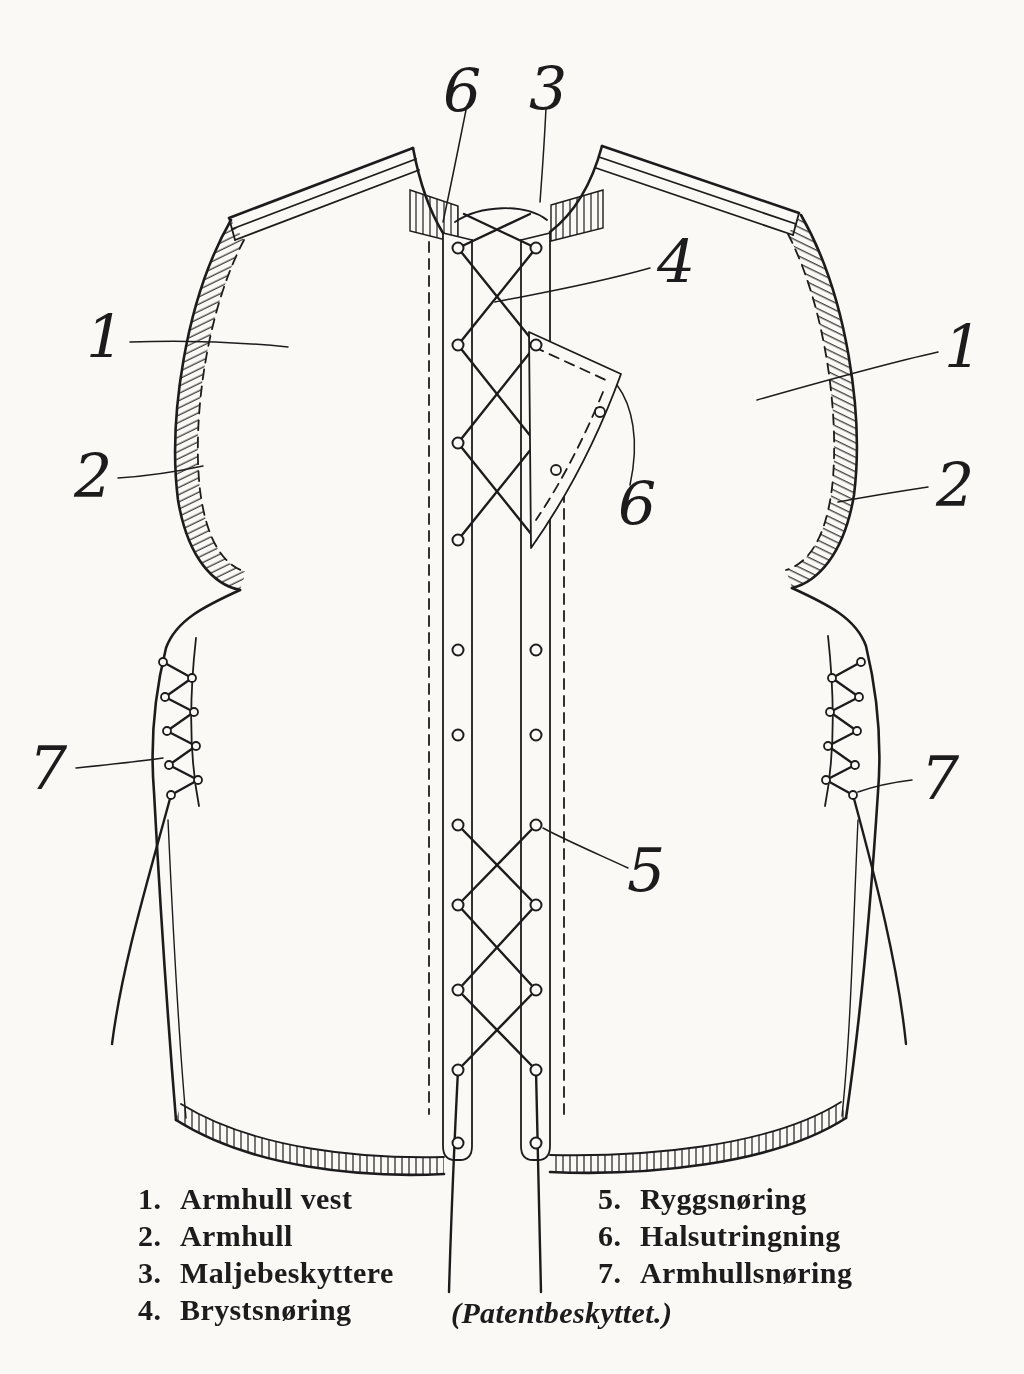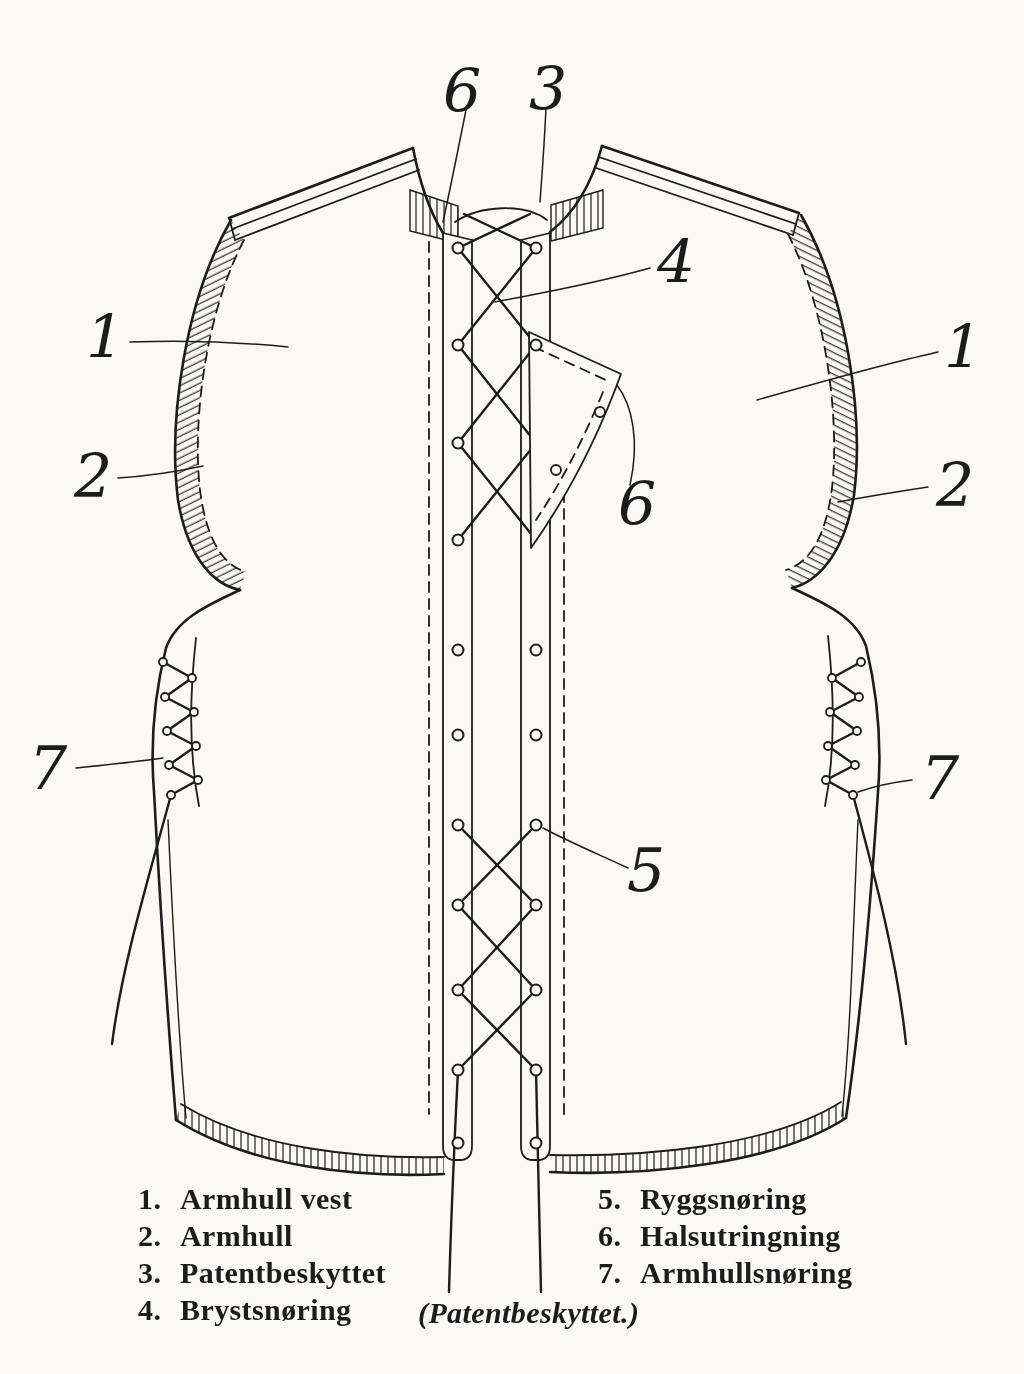--- a/index.html
+++ b/index.html
@@ -22,21 +22,21 @@
   .callout{font-family:"DejaVu Serif",serif;font-style:italic;font-size:60px;fill:#1c1c1c;stroke:none;}
   .paperfill{fill:#faf9f5;}
   
   .legend-row{
     position:absolute;display:flex;align-items:baseline;
     font-size:30px;font-weight:600;letter-spacing:.4px;white-space:nowrap;
   }
   .legend-row .num{display:inline-block;width:42px;}
   .patent-note{
     position:absolute;font-size:30px;font-style:italic;font-weight:600;
-    letter-spacing:.4px;white-space:nowrap;
+    letter-spacing:.4px;white-space:nowrap;margin-left:33px;
   }
 </style>
 </head>
 <body>
 
 <div class="page">
 
   <svg viewBox="0 0 1024 1374" width="1024" height="1374">
     <defs>
       <pattern id="vhatch" width="7" height="12" patternUnits="userSpaceOnUse">
@@ -216,21 +216,21 @@
     <div class="legend-row" style="left:138px;top:1182px;">
       <span class="num">1.</span>
       <span>Armhull vest</span>
     </div>
     <div class="legend-row" style="left:138px;top:1219px;">
       <span class="num">2.</span>
       <span>Armhull</span>
     </div>
     <div class="legend-row" style="left:138px;top:1256px;">
       <span class="num">3.</span>
-      <span>Patentbeskyttet</span>
+      <span>Maljebeskyttere</span>
     </div>
     <div class="legend-row" style="left:138px;top:1293px;">
       <span class="num">4.</span>
       <span>Brystsnøring</span>
     </div>
 
     <div class="legend-row" style="left:598px;top:1182px;">
       <span class="num">5.</span>
       <span>Ryggsnøring</span>
     </div>

